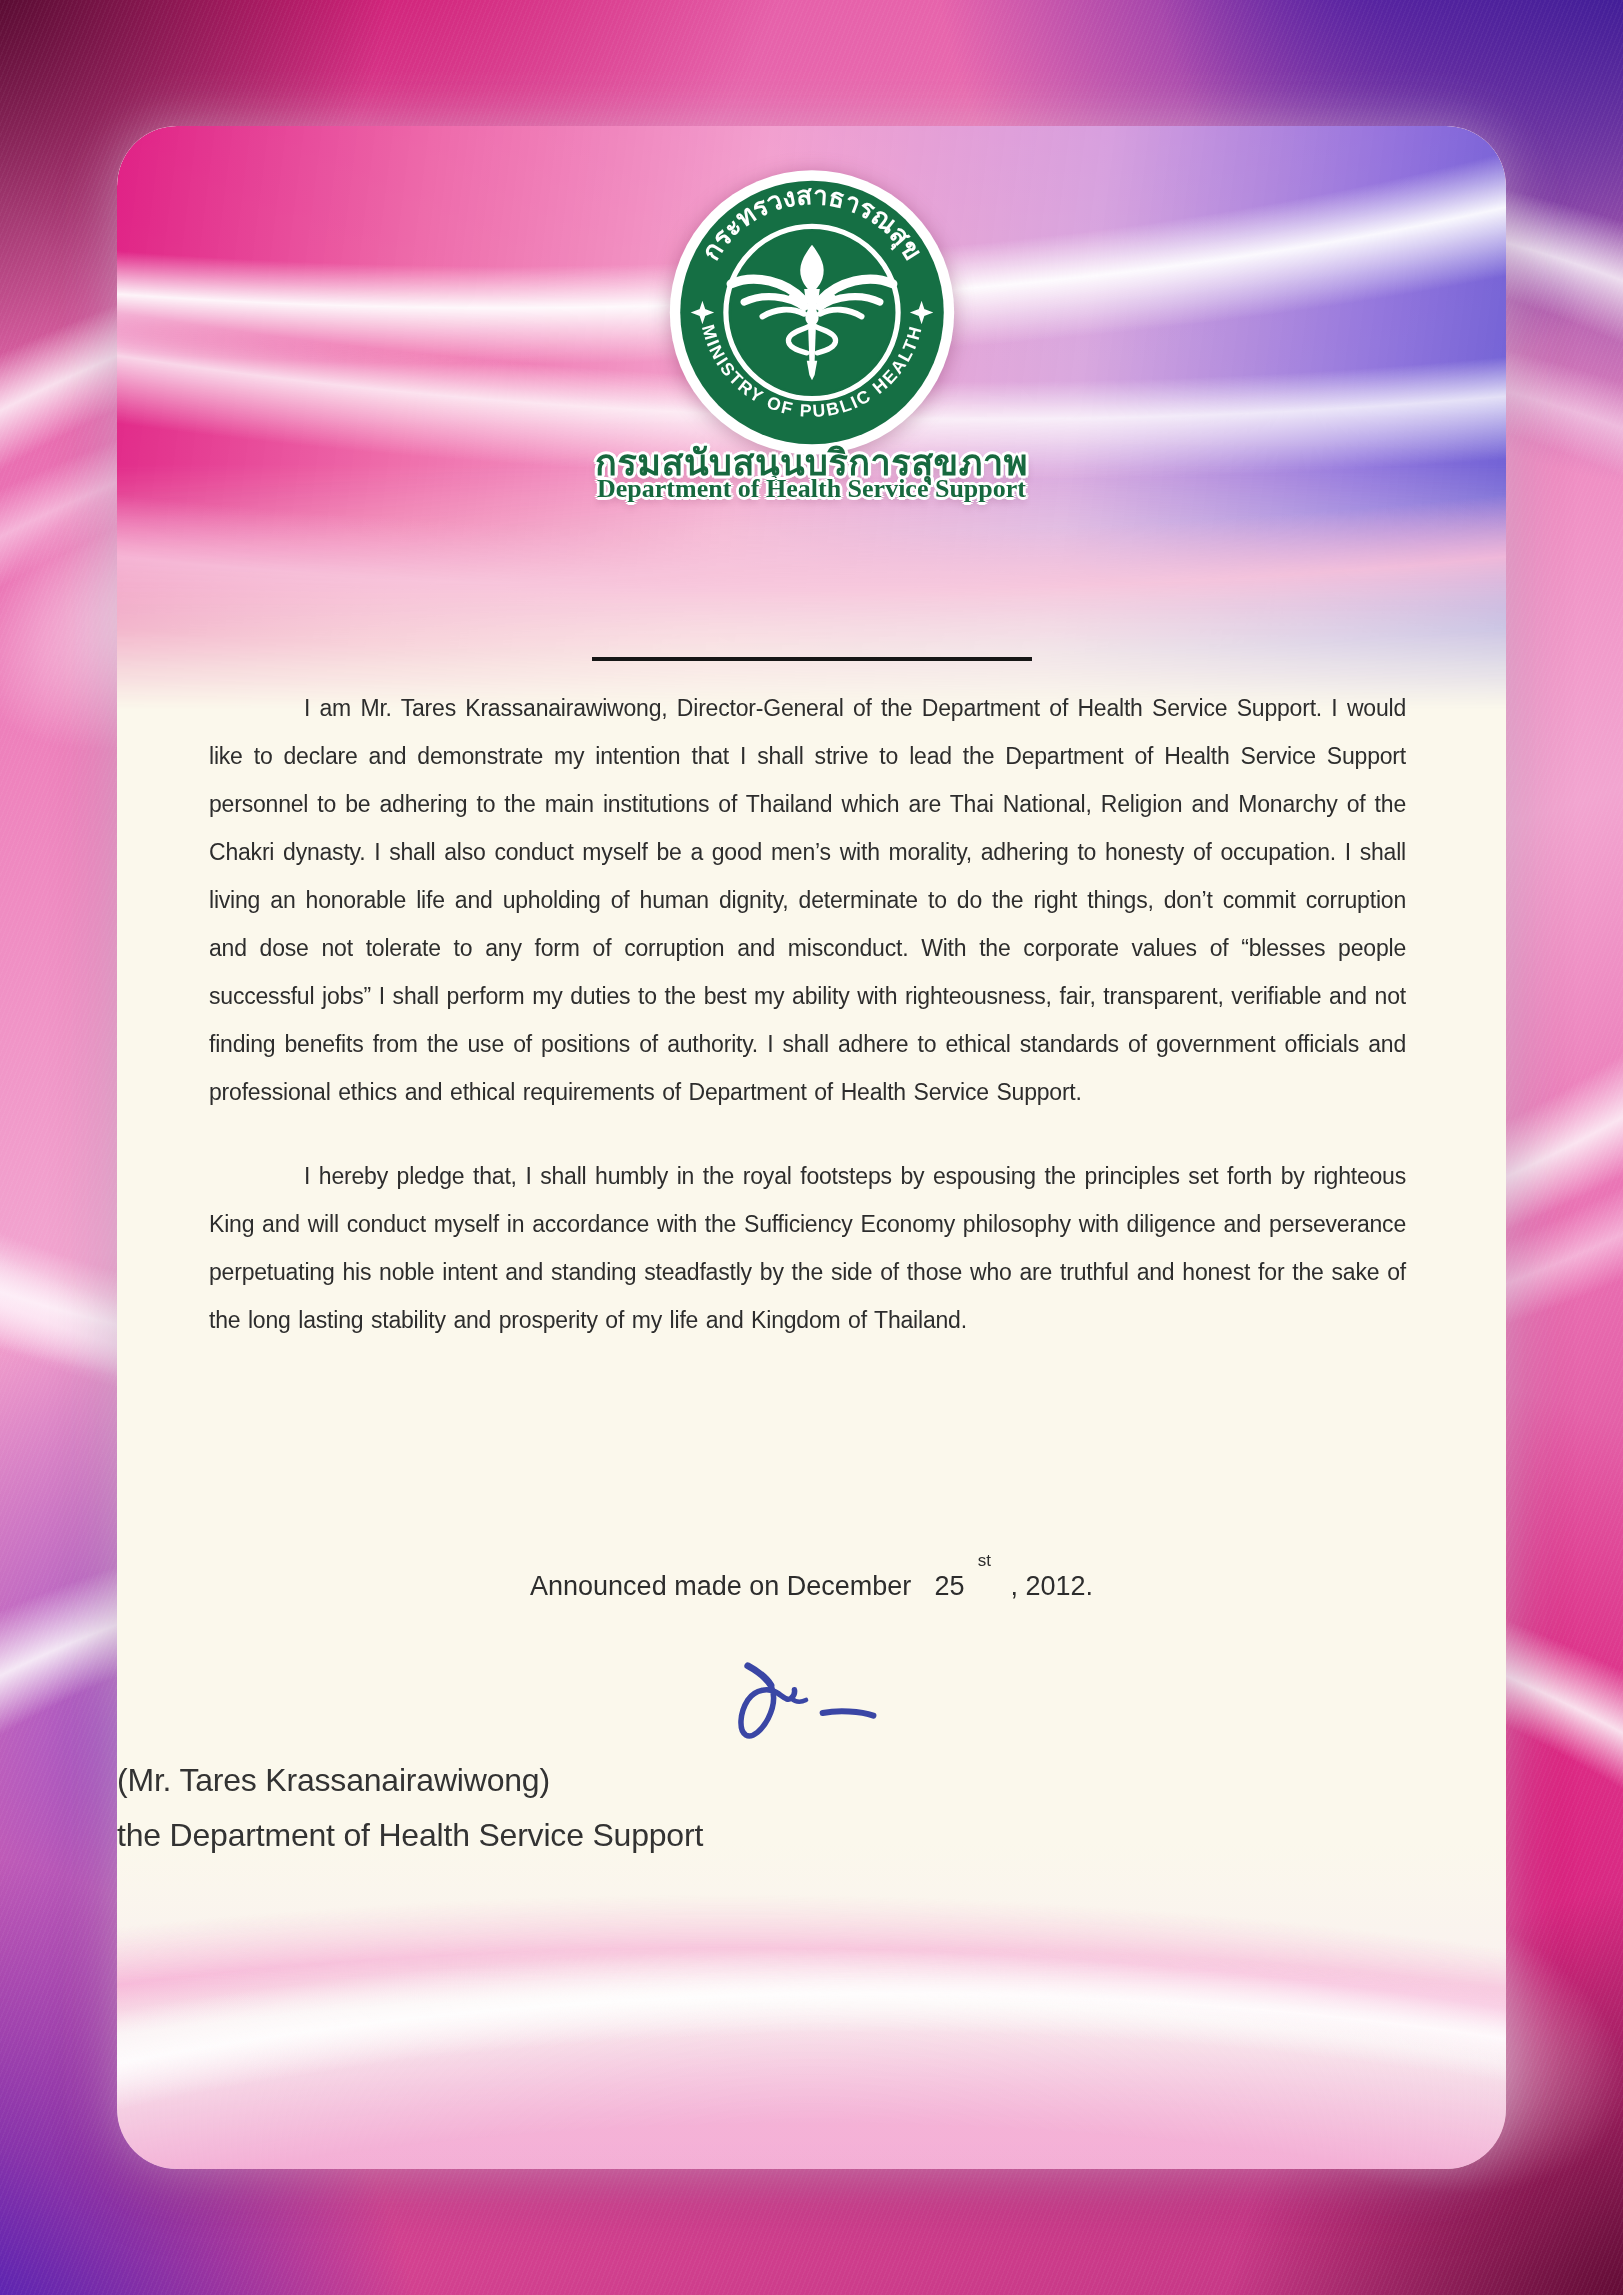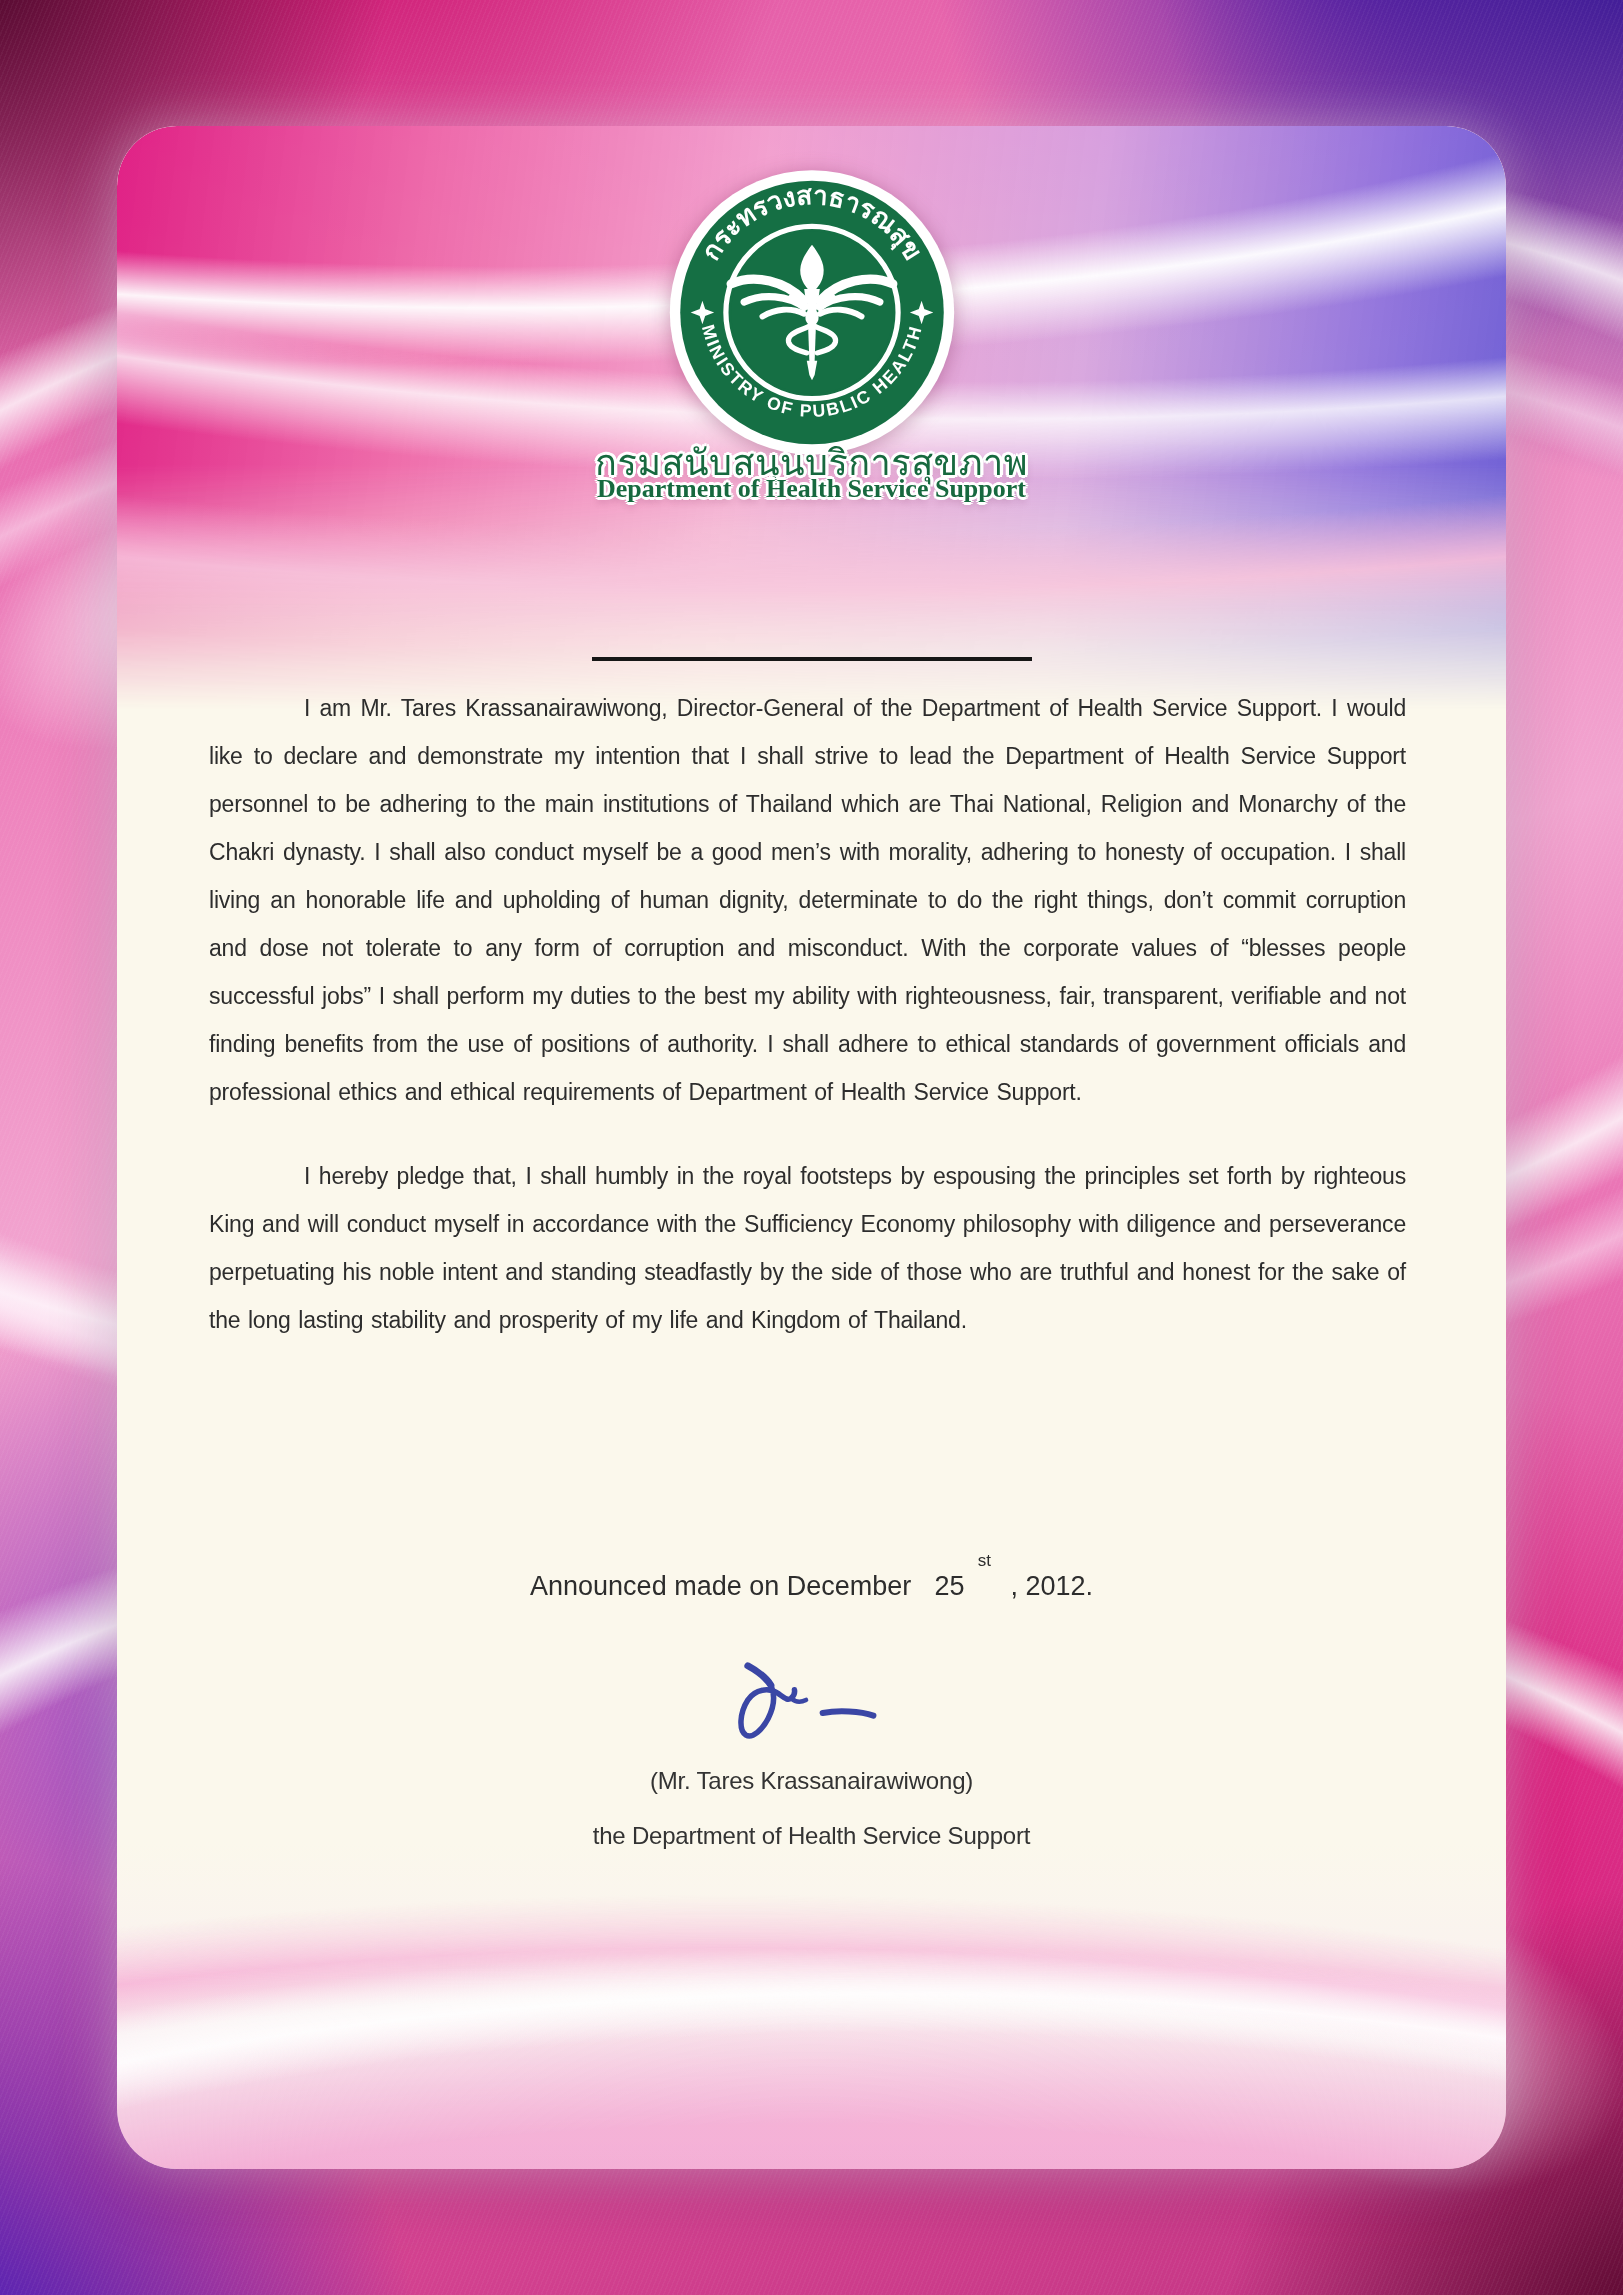--- a/index.html
+++ b/index.html
@@ -54,21 +54,21 @@
       radial-gradient(150% 185% at 55% 176%, rgba(255,255,255,0) 62%, rgba(255,255,255,.85) 68%, rgba(255,255,255,0) 75%),
       radial-gradient(160% 190% at 44% 172%, rgba(246,168,210,0) 64%, rgba(246,168,210,.75) 71%, rgba(246,168,210,0) 79%),
       radial-gradient(145% 175% at 50% 185%, rgba(243,140,198,.55) 56%, rgba(243,140,198,0) 76%);
     -webkit-mask-image:linear-gradient(0deg,#000 52%, transparent 100%);
     mask-image:linear-gradient(0deg,#000 52%, transparent 100%);}
 
   
   .seal{position:absolute;top:43px;left:50%;transform:translateX(-50%);width:287px;height:287px;
     filter:drop-shadow(0 3.7px 10.2px rgba(110,20,70,.35));}
   .dept-thai{position:absolute;top:308px;left:0;right:0;text-align:center;
-    font-size:36px;font-weight:400;color:#17693f;letter-spacing:0.5px;
+    font-size:36px;font-weight:700;color:#17693f;letter-spacing:0.5px;
     text-shadow:-3.2px 0 #fff,3.2px 0 #fff,0 -3.2px #fff,0 3.2px #fff,-2.3px -2.3px #fff,2.3px 2.3px #fff,-2.3px 2.3px #fff,2.3px -2.3px #fff,0 5.6px 8.3px rgba(90,20,60,.25);}
   .dept-eng{position:absolute;top:348px;left:0;right:0;text-align:center;
     font-size:26px;font-weight:700;color:#17693f;letter-spacing:0;
     text-shadow:-2.8px 0 #fff,2.8px 0 #fff,0 -2.8px #fff,0 2.8px #fff,-1.9px -1.9px #fff,1.9px 1.9px #fff,-1.9px 1.9px #fff,1.9px -1.9px #fff,0 4.6px 7.4px rgba(90,20,60,.25);font-family:Liberation Serif, serif;}
 
   .titles{position:absolute;top:419px;left:0;right:0;text-align:center;color:#181818;}
   .titles .t{font-size:29px;font-weight:700;line-height:45px;letter-spacing:-0.5px;}
   .title-rule{position:absolute;top:531px;left:50%;transform:translateX(-50%);width:440px;height:3.7px;background:#161616;}
 
   
@@ -77,22 +77,22 @@
   .body-text p{margin:0;text-indent:95px;}
   .body-text p + p{margin-top:36px;}
 
   .announce{position:absolute;top:1445px;left:0;right:0;text-align:center;color:#2d2d2d;font-size:27px;}
   .announce .day{margin-left:15.7px;}
   .announce .ord{display:inline-block;font-size:17px;position:relative;top:-29px;margin:0 4.6px 0 5.6px;}
   .announce .tail{margin-left:7.4px;}
 
   
   .sig{position:absolute;top:1522px;left:50%;transform:translateX(-50%);width:217px;height:116px;}
-  .sig-names{position:absolute;top:1627px;left:0;right:0;text-align:center;color:#333;
-    font-size:24px;line-height:55px;letter-spacing:-0.2px;}
+  .sig-names{position:absolute;top:1627px;left:0;right:0;text-align:left;color:#333;
+    font-size:32px;line-height:55px;letter-spacing:-0.2px;}
 
   .seal-arc-text{fill:#ffffff;font-family:"Liberation Sans",sans-serif;font-weight:700;}
 </style>
 </head>
 <body>
 
 <div class="bg">
   <div class="bg-base"></div>
   <div class="bg-texture"></div>
   <div class="ring r1"></div>

